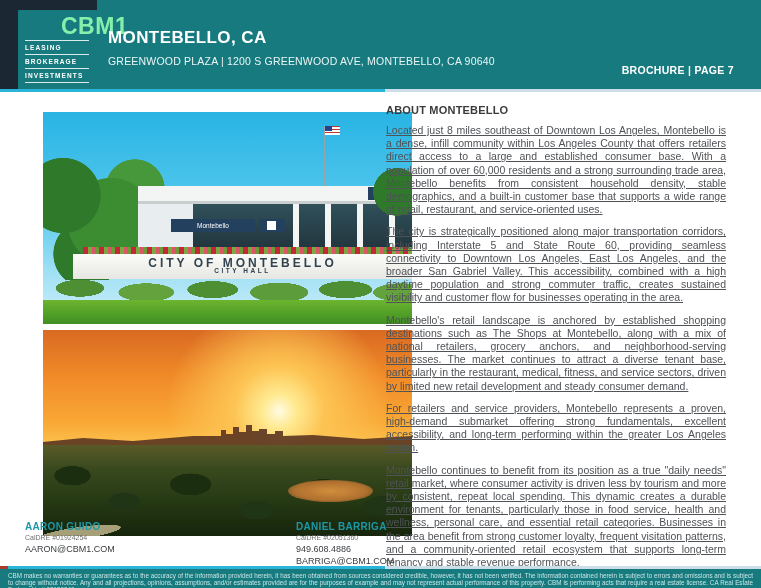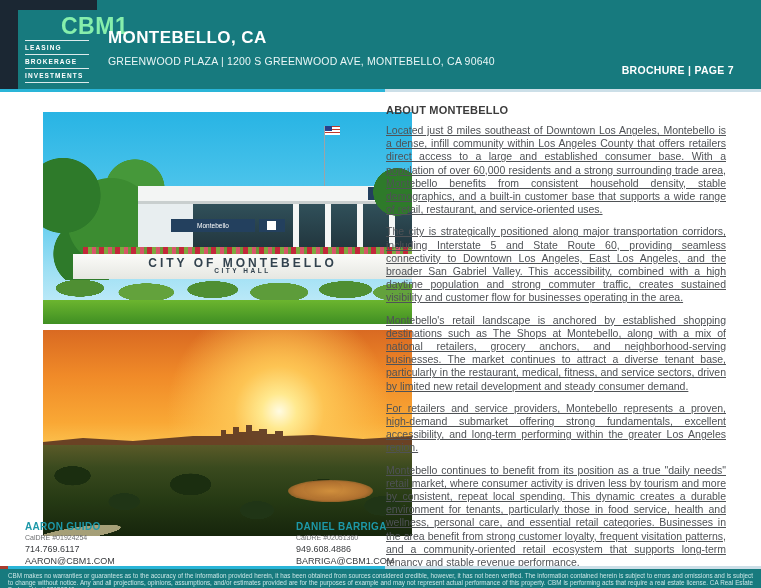--- a/index.html
+++ b/index.html
@@ -180,21 +180,20 @@
     <p>Located just 8 miles southeast of Downtown Los Angeles, Montebello is a dense, infill community within Los Angeles County that offers retailers direct access to a large and established consumer base. With a population of over 60,000 residents and a strong surrounding trade area, Montebello benefits from consistent household density, stable demographics, and a built-in customer base that supports a wide range of retail, restaurant, and service-oriented uses.</p>
     <p>The city is strategically positioned along major transportation corridors, including Interstate 5 and State Route 60, providing seamless connectivity to Downtown Los Angeles, East Los Angeles, and the broader San Gabriel Valley. This accessibility, combined with a high daytime population and strong commuter traffic, creates sustained visibility and customer flow for businesses operating in the area.</p>
     <p>Montebello's retail landscape is anchored by established shopping destinations such as The Shops at Montebello, along with a mix of national retailers, grocery anchors, and neighborhood-serving businesses. The market continues to attract a diverse tenant base, particularly in the restaurant, medical, fitness, and service sectors, driven by limited new retail development and steady consumer demand.</p>
     <p>For retailers and service providers, Montebello represents a proven, high-demand submarket offering strong fundamentals, excellent accessibility, and long-term performing within the greater Los Angeles region.</p>
     <p>Montebello continues to benefit from its position as a true "daily needs" retail market, where consumer activity is driven less by tourism and more by consistent, repeat local spending. This dynamic creates a durable environment for tenants, particularly those in food service, health and wellness, personal care, and essential retail categories. Businesses in the area benefit from strong customer loyalty, frequent visitation patterns, and a community-oriented retail ecosystem that supports long-term tenancy and stable revenue performance.</p>
   </section>
 
   <div class="contact contact-a">
     <div class="c-name">AARON GUIDO</div>
     <div class="c-lic">CalDRE #01924254</div>
-    <div class="c-phone">714.769.6117</div>
     <a class="c-email" href="#">AARON@CBM1.COM</a>
   </div>
   <div class="contact contact-b">
     <div class="c-name">DANIEL BARRIGA</div>
     <div class="c-lic">CalDRE #02051360</div>
     <div class="c-phone">949.608.4886</div>
     <a class="c-email" href="#">BARRIGA@CBM1.COM</a>
   </div>
 
   <div class="divider-bottom">

